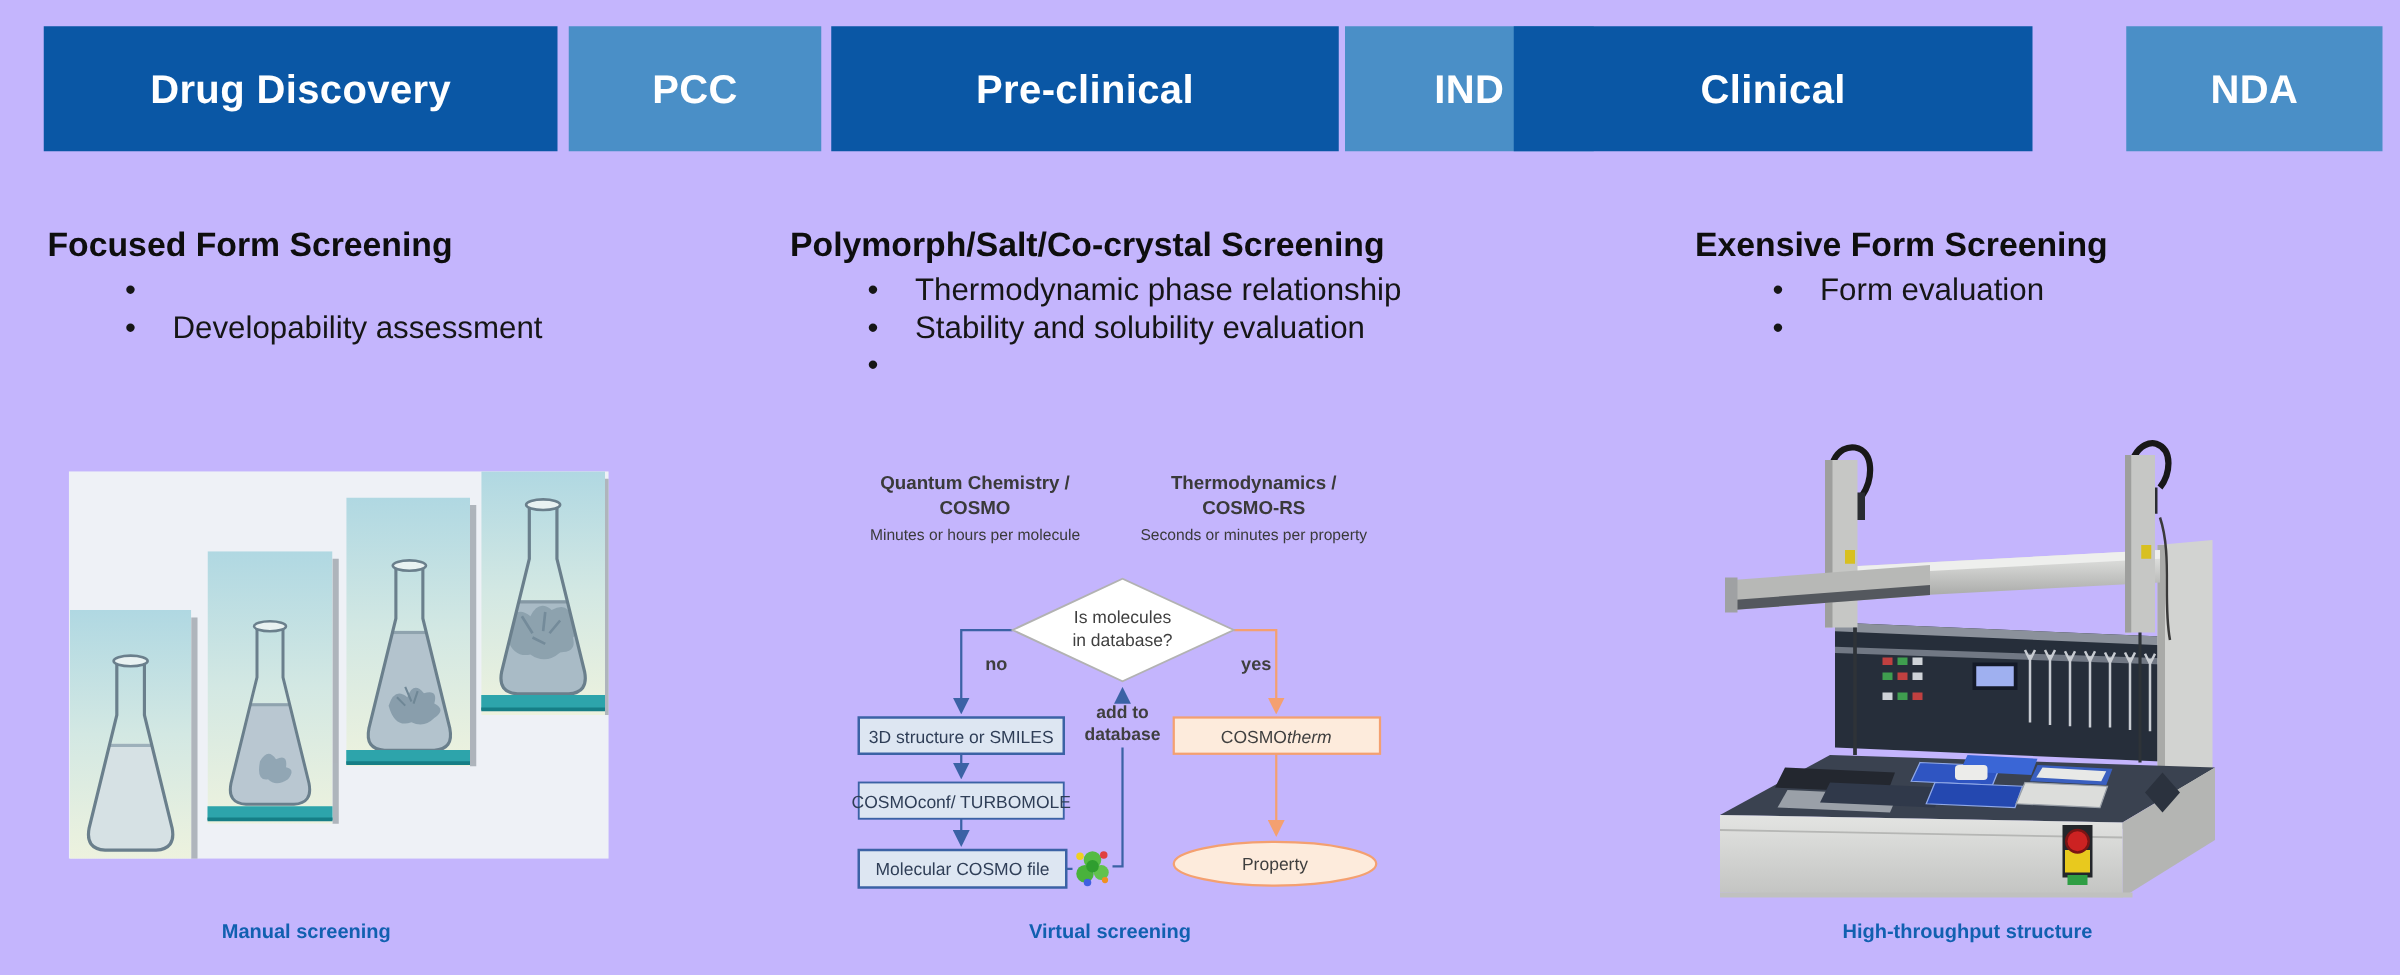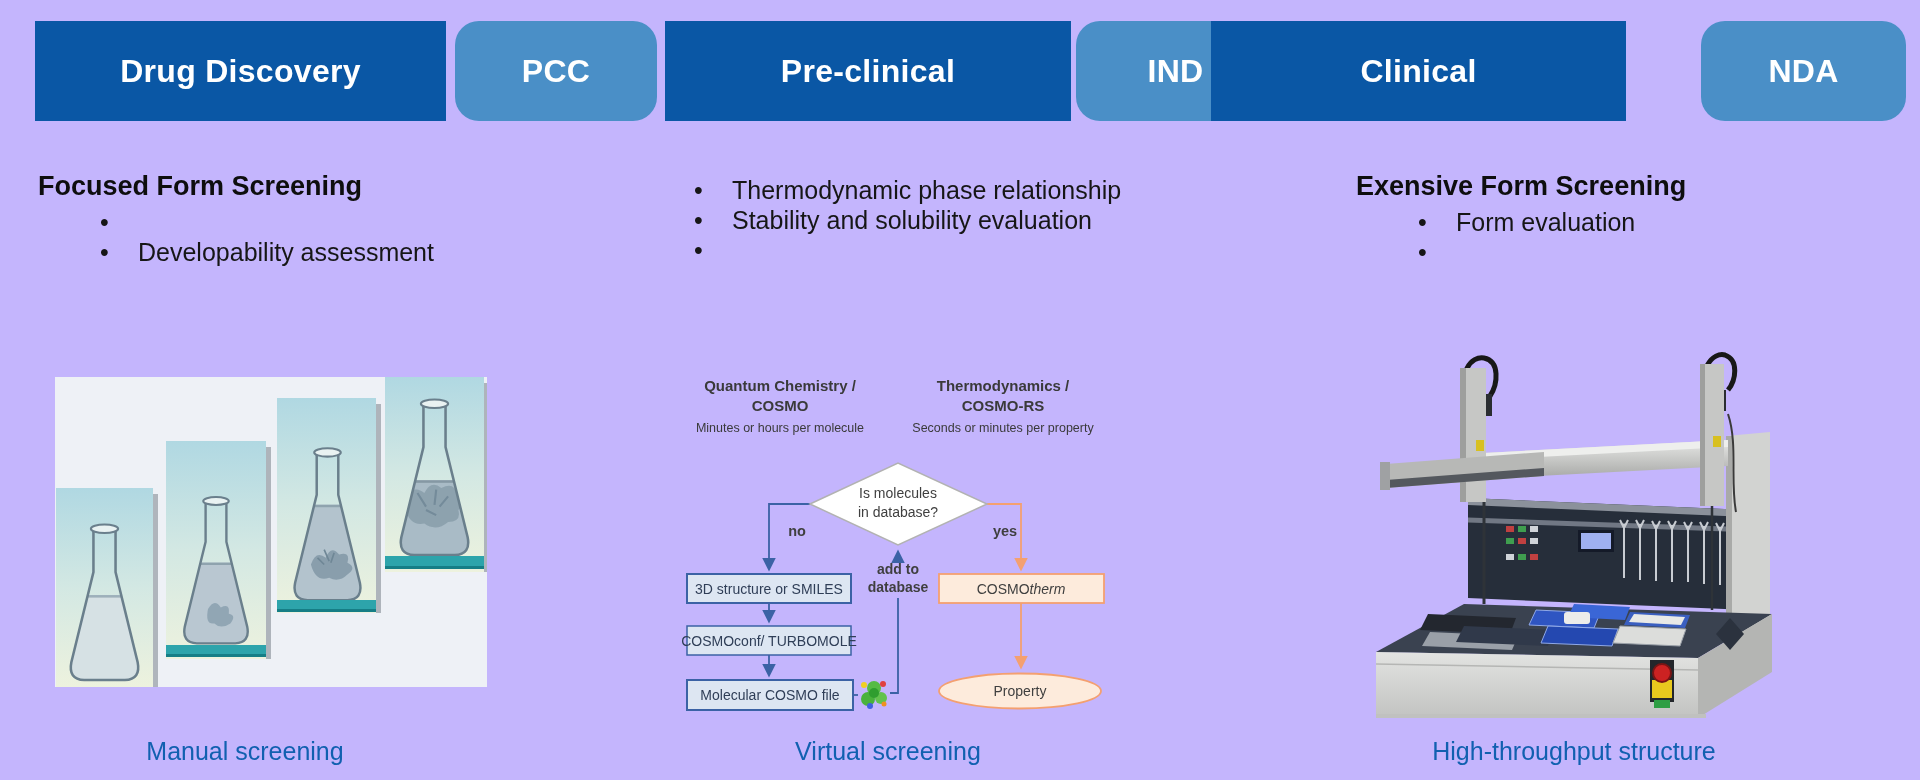--- a/index.html
+++ b/index.html
@@ -2,28 +2,28 @@
 <html><head>
 <meta charset="utf-8">
 <style>
   html,body{margin:0;padding:0;background:#fff;font-family:"Liberation Sans",sans-serif;}
   .stage{position:relative;width:1920px;height:780px;background:#c4b5fd;overflow:hidden;}
   .abs{position:absolute;}
   
   .tl-box{position:absolute;top:21px;height:100px;display:flex;align-items:center;justify-content:center;
           color:#fff;font-weight:700;font-size:32px;letter-spacing:.3px;}
   .tl-dark{background:#0a57a5;}
-  .tl-light{background:#4a8fc7;border-radius:24px;}
+  .tl-light{background:#4a8fc7;}
   
-  .col{position:absolute;top:170px;}
+  .col{position:absolute;top:180px;}
   .col h2{margin:0;font-size:27px;font-weight:700;color:#0e0e0e;line-height:32px;white-space:nowrap;}
   .bullets{margin:5px 0 0 62px;}
   .bullet{display:flex;font-size:25px;color:#161616;line-height:30px;white-space:nowrap;}
   .bullet .dot{width:38px;flex:0 0 38px;}
-  .caption{position:absolute;top:737px;transform:translateX(-50%);font-size:25px;font-weight:400;
+  .caption{position:absolute;top:737px;transform:translateX(-50%);font-size:16px;font-weight:700;
            color:#1160b0;white-space:nowrap;}
   svg text{font-family:"Liberation Sans",sans-serif;}
 </style>
 </head>
 <body>
 
 <div class="stage">
 
   <div>
     <div class="tl-box tl-dark" style="left:35px;width:411px">Drug Discovery</div>
@@ -41,20 +41,21 @@
           <span class="dot">•</span>
         </div>
       <div class="bullet">
           <span class="dot">•</span>
           <span>Developability assessment</span>
         </div>
     </div>
   </section>
 
   <section class="col" style="left:632px">
+    <h2>Polymorph/Salt/Co-crystal Screening</h2>
     <div class="bullets">
       <div class="bullet">
           <span class="dot">•</span>
           <span>Thermodynamic phase relationship</span>
         </div>
       <div class="bullet">
           <span class="dot">•</span>
           <span>Stability and solubility evaluation</span>
         </div>
       <div class="bullet">

